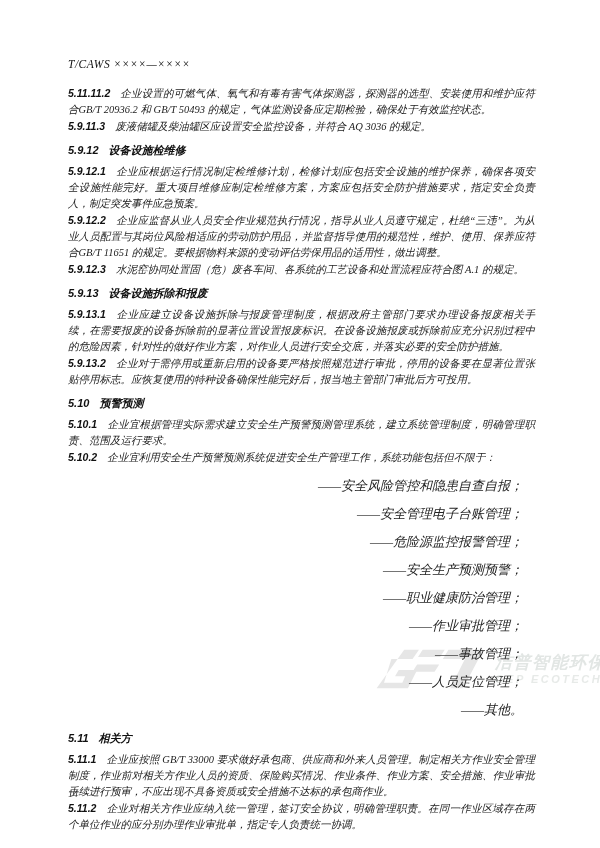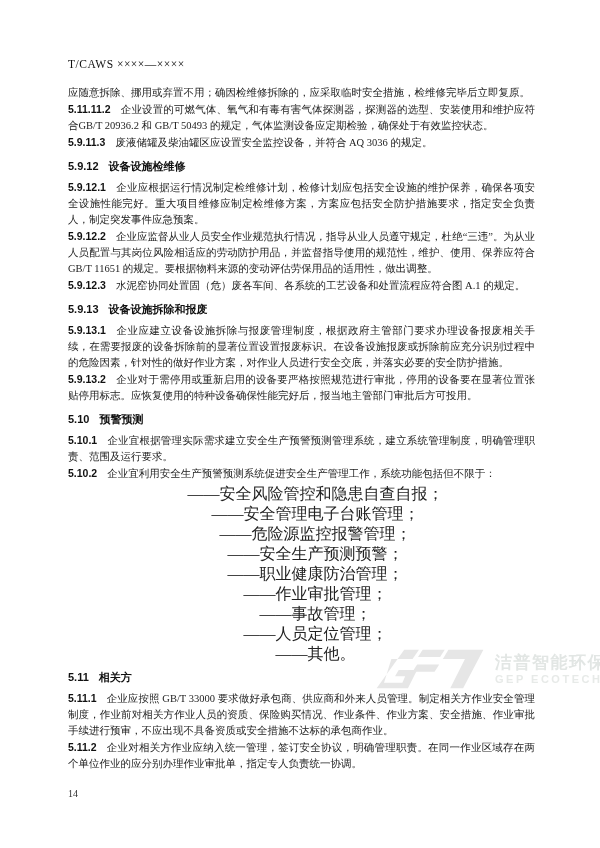--- a/index.html
+++ b/index.html
@@ -5,20 +5,21 @@
   html,body{margin:0;padding:0;background:#fff;}
   .page{
     position:relative;
     width:600px;height:848px;
     background:#ffffff;
     box-sizing:border-box;
     padding:57px 65px 0 68px;
     font-family:"Liberation Serif","DejaVu Serif",serif;
     color:#1f1f1f;
     overflow:hidden;
+    font-style:italic;
   }
   .doc-header{
     font-size:11.5px;
     line-height:14px;
     letter-spacing:.5px;
     margin-bottom:14px;
     color:#111;
   }
   .doc-body{position:relative;z-index:1;}
   .para{
@@ -38,26 +39,26 @@
   .heading{
     margin:7px 0 5px 0;
     font-size:11px;
     line-height:16px;
     font-weight:700;
     font-family:"Liberation Sans","DejaVu Sans",sans-serif;
     color:#111;
   }
   .heading .num{}
   .list-item{
-    margin:4px;
+    margin:12px;
     padding-left:28px;
-    font-size:16px;
+    font-size:13px;
     line-height:16px;
     color:#222;
-    text-align:center;
+    text-align:right;
   }
   .page-number{
     position:absolute;
     left:68px;top:788px;
     font-size:10px;
     color:#333;
   }
   .watermark{
     position:absolute;
     top:646px;right:-6px;
@@ -87,21 +88,20 @@
 </style>
 </head>
 <body>
 
 <div class="page">
 
   <div class="doc-header">T/CAWS ××××—××××</div>
 
   <div class="doc-body">
 
-    <p class="para"><span class="txt">应随意拆除、挪用或弃置不用；确因检维修拆除的，应采取临时安全措施，检维修完毕后立即复原。</span></p>
 
     <p class="para"><span class="num">5.11.11.2</span><span class="txt">企业设置的可燃气体、氧气和有毒有害气体探测器，探测器的选型、安装使用和维护应符合GB/T 20936.2 和 GB/T 50493 的规定，气体监测设备应定期检验，确保处于有效监控状态。</span></p>
 
     <p class="para"><span class="num">5.9.11.3</span><span class="txt">废液储罐及柴油罐区应设置安全监控设备，并符合 AQ 3036 的规定。</span></p>
 
 
     <h3 class="heading"><span class="num">5.9.12</span><span class="txt">设备设施检维修</span></h3>
 
     <p class="para"><span class="num">5.9.12.1</span><span class="txt">企业应根据运行情况制定检维修计划，检修计划应包括安全设施的维护保养，确保各项安全设施性能完好。重大项目维修应制定检维修方案，方案应包括安全防护措施要求，指定安全负责人，制定突发事件应急预案。</span></p>
 

